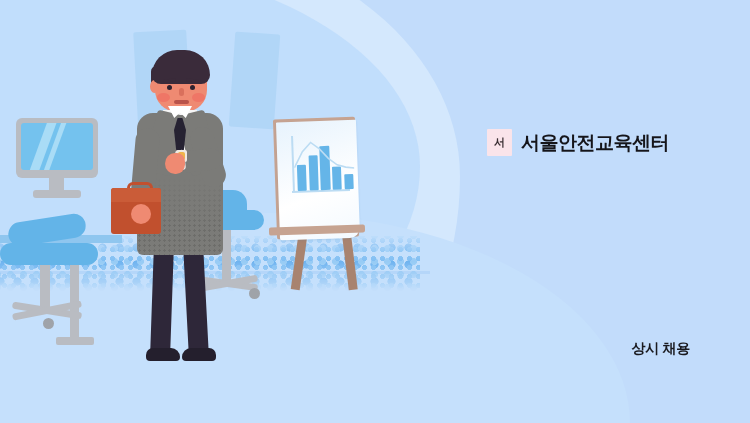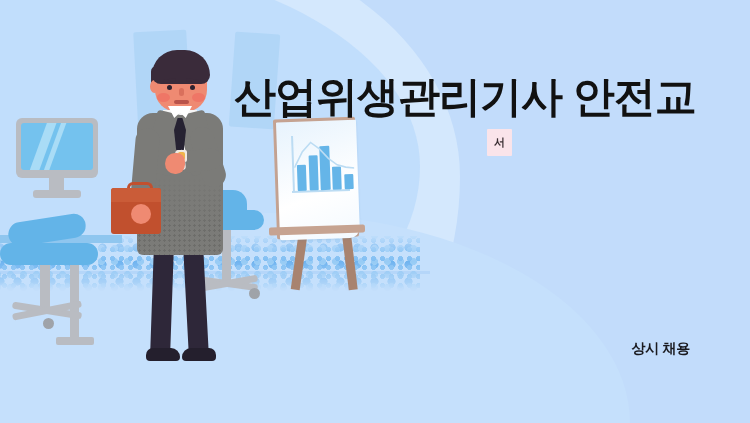--- a/index.html
+++ b/index.html
@@ -304,21 +304,21 @@
   <div class="m-cuff"></div>
   <div class="m-watch"></div>
   <div class="m-watch-face"></div>
   <div class="m-hand"></div>
 
   <div class="m-case-handle"></div>
   <div class="m-case"></div>
   <div class="m-case-hl"></div>
   <div class="m-handL"></div>
 
-  <div class="title">산업위생관리기사 안전교</div>
 
   <div class="brandrow">
     <div class="brand-badge">서</div>
+    <div class="brand-name">서울안전교육센터</div>
   </div>
 
   <div class="hiring">상시 채용</div>
 
 </div>
 
 </body></html>

